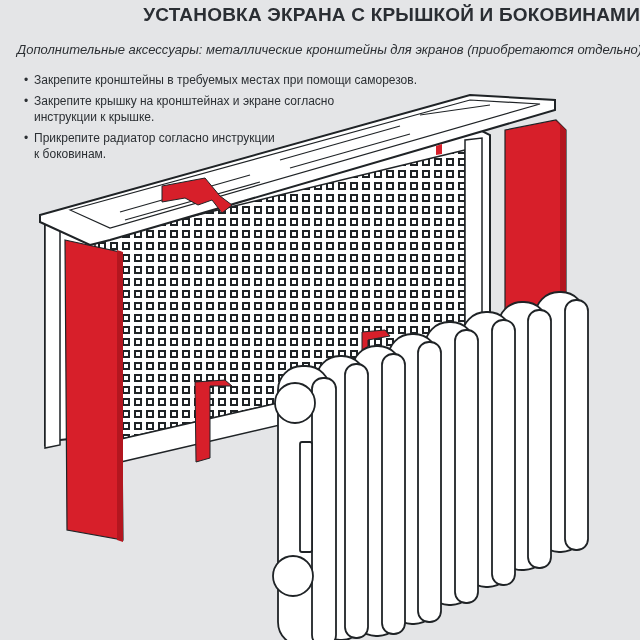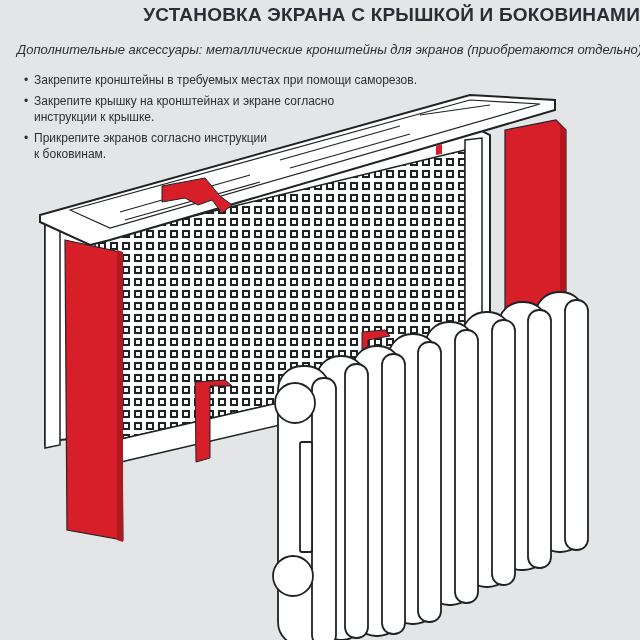--- a/index.html
+++ b/index.html
@@ -14,21 +14,21 @@
 </head>
 <body>
 
 <div class="title">УСТАНОВКА ЭКРАНА С КРЫШКОЙ И БОКОВИНАМИ</div>
 <div class="subtitle">Дополнительные аксессуары: металлические кронштейны для экранов (приобретаются отдельно).</div>
 
 <ul class="steps">
   <li>Закрепите кронштейны в требуемых местах при помощи саморезов.</li>
   <li>Закрепите крышку на кронштейнах и экране согласно
 инструкции к крышке.</li>
-  <li>Прикрепите экранов согласно инструкции
+  <li>Прикрепите радиатор согласно инструкции
 к боковинам.</li>
 </ul>
 
 <svg class="art" width="640" height="640" viewBox="0 0 640 640">
   <defs>
     <pattern id="holes" x="0" y="0" width="12" height="12" patternUnits="userSpaceOnUse">
       <rect x="0" y="0" width="12" height="12" fill="#ffffff"></rect>
       <rect x="3" y="3" width="6" height="6" fill="#ffffff" stroke="#1f2326" stroke-width="2"></rect>
     </pattern>
   </defs>

